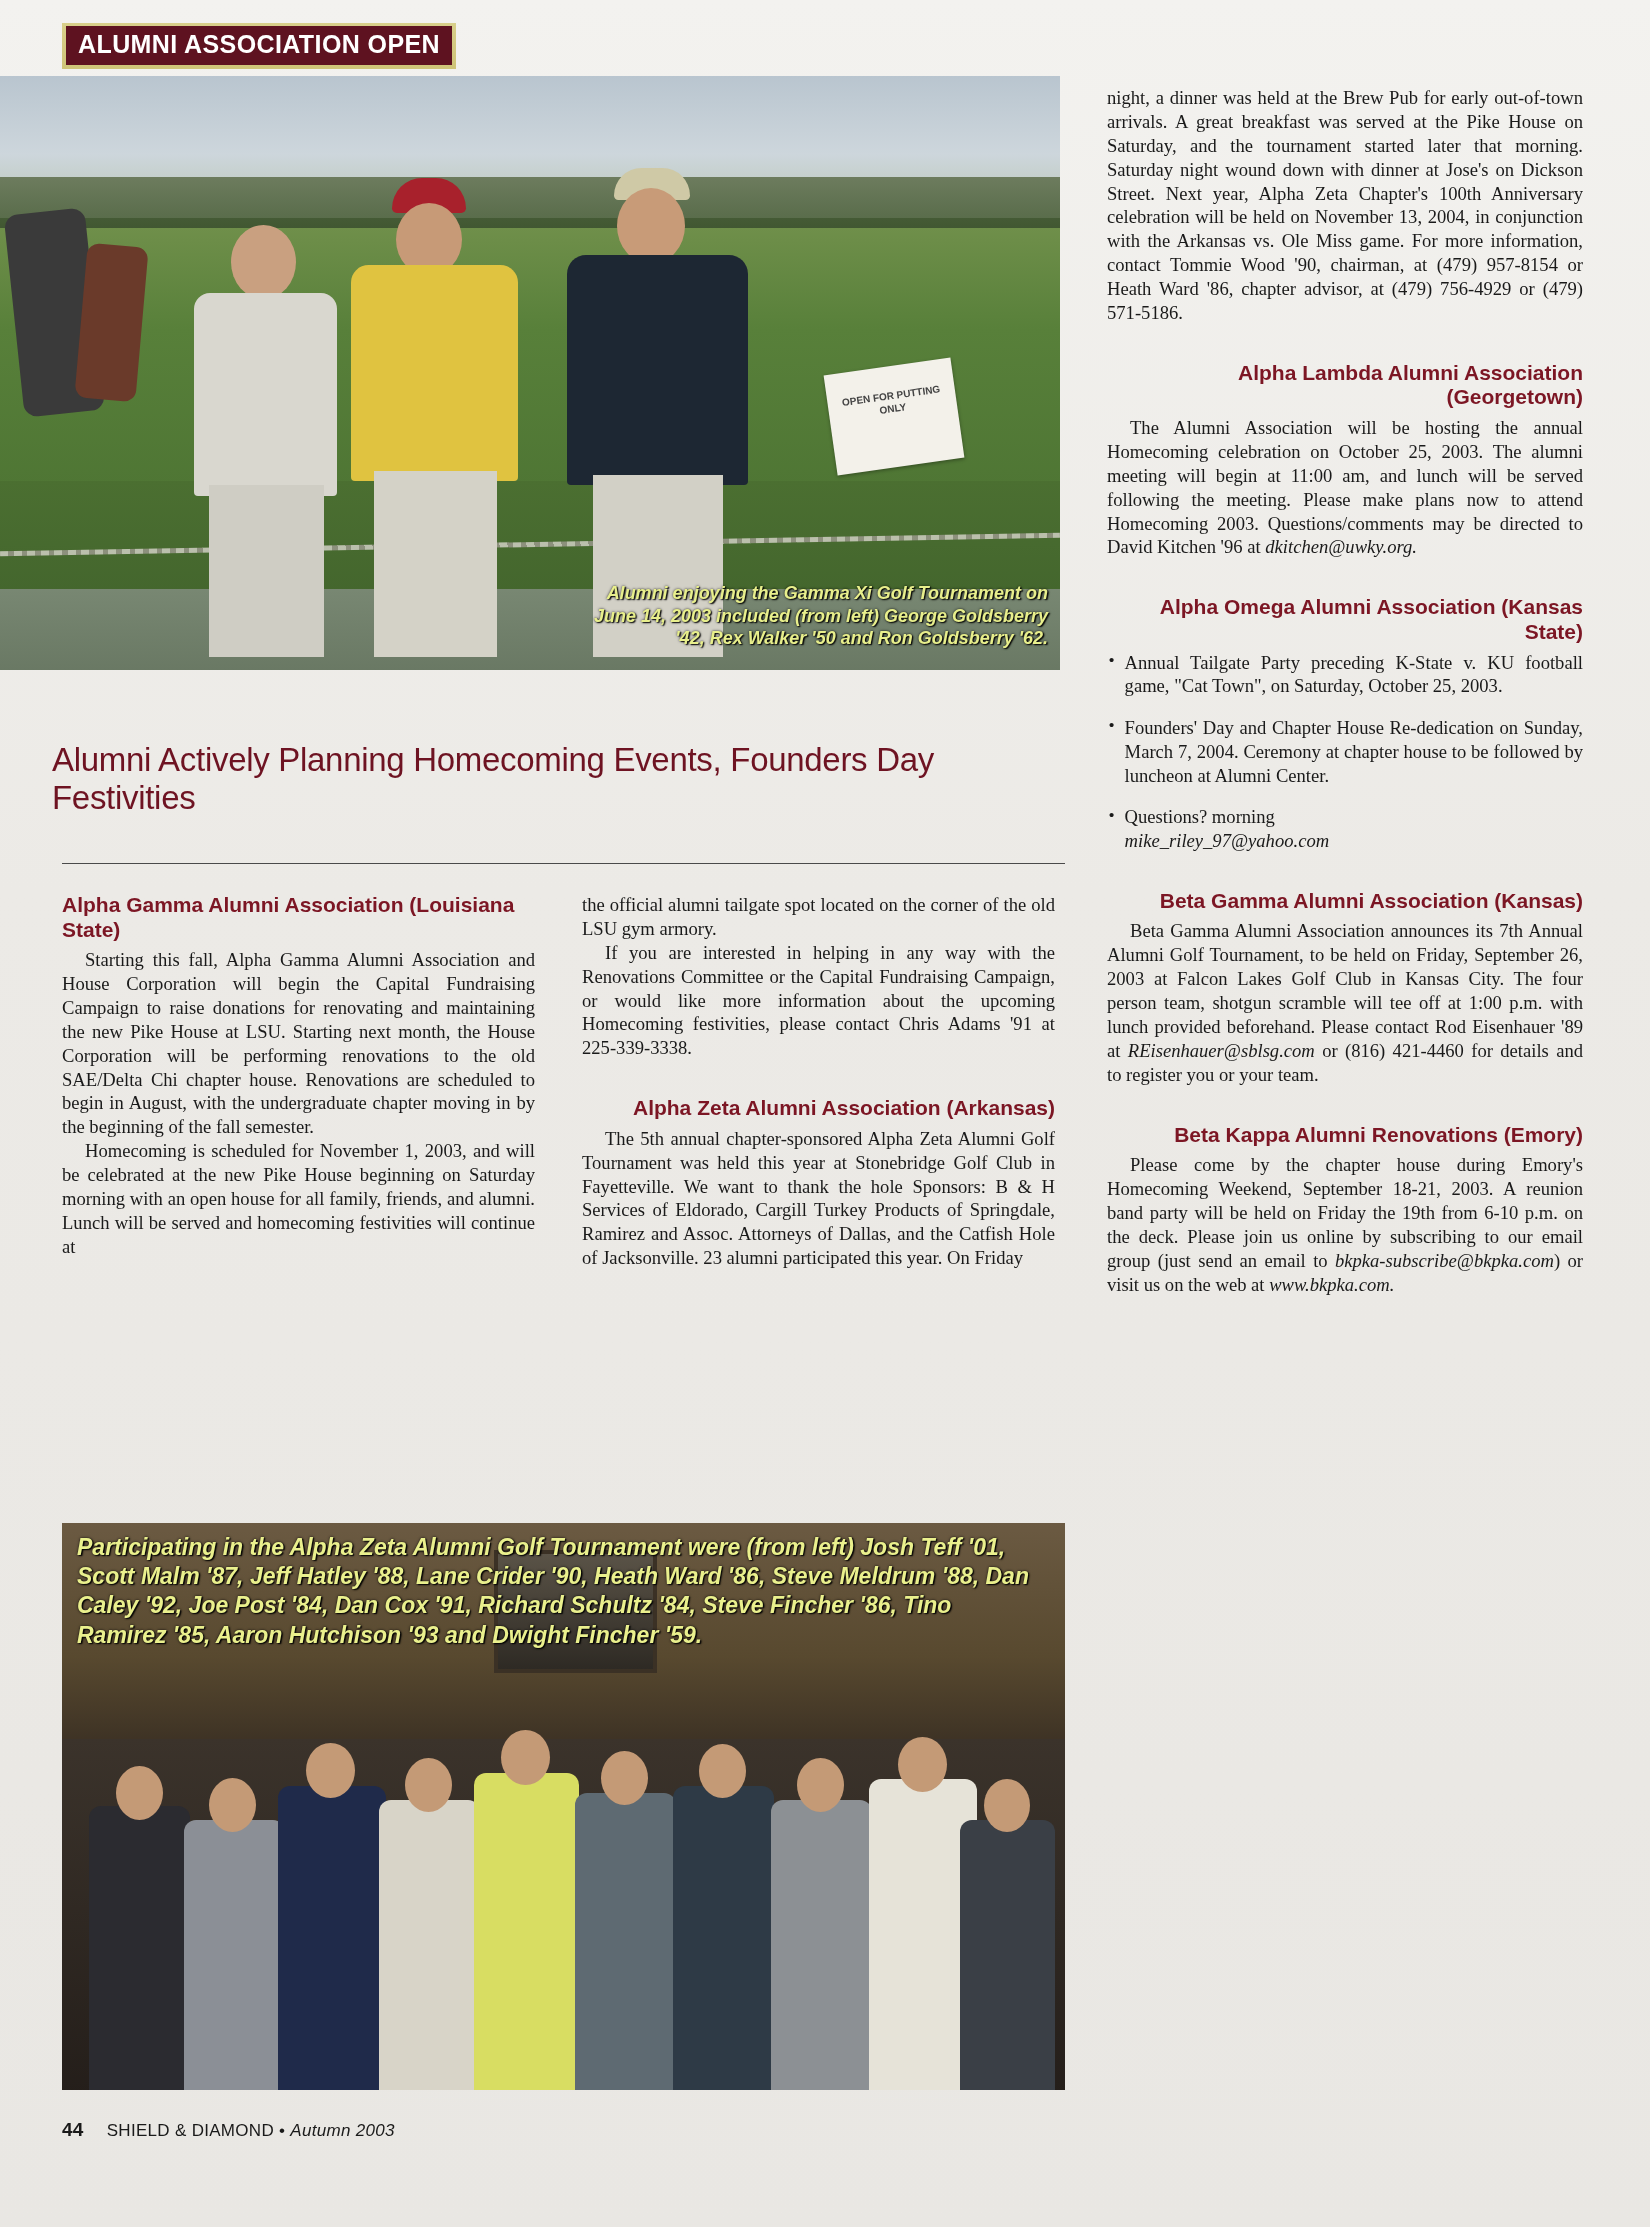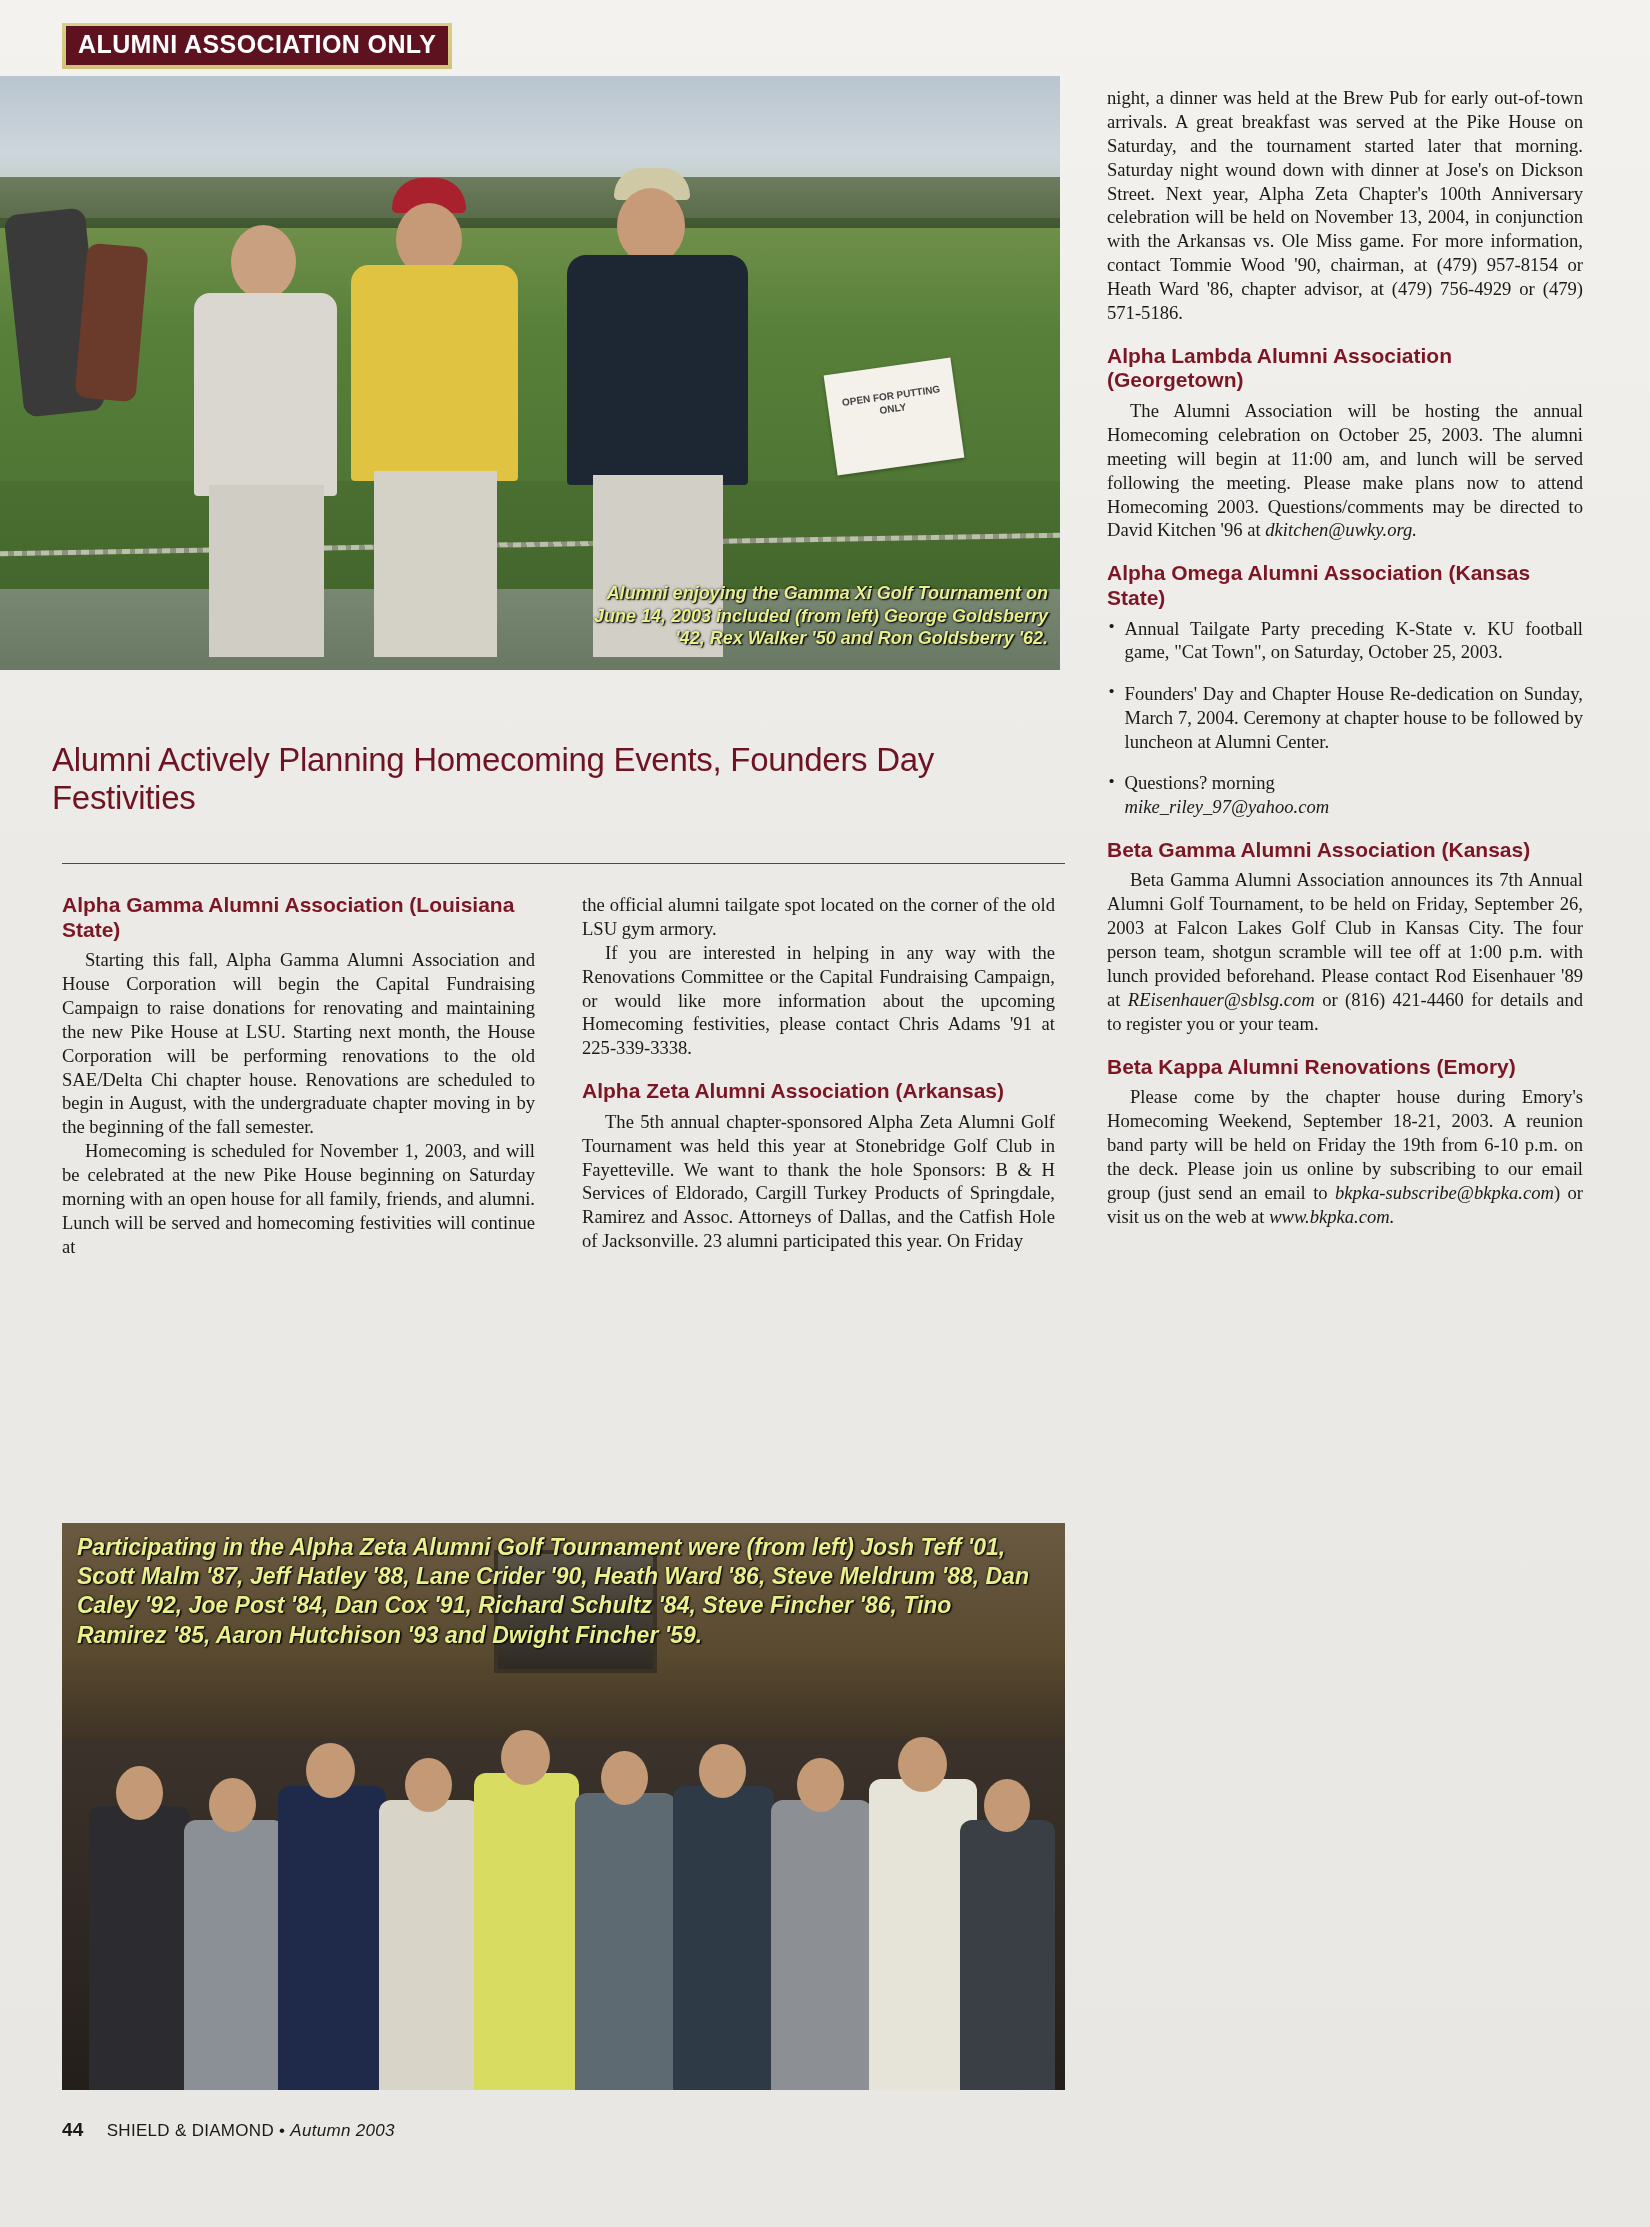--- a/index.html
+++ b/index.html
@@ -128,21 +128,21 @@
   .col3{ left:1107px; top:86px;  width:476px; }
   .sect-head{
     font-family:"Liberation Sans", sans-serif;
     font-weight:bold;
     color:#7c1624;
     font-size:21px;
     line-height:1.17;
     margin:0 0 6px 0;
     text-align:left;
   }
-  .sect-head.spaced{ margin-top:19px; }
+  .sect-head.spaced{ margin-top:36px;text-align:right; }
   p.body{ margin:0; text-indent:23px; }
   p.body.noind{ text-indent:0; }
   ul.bullets{ margin:0; padding:0; list-style:none; }
   ul.bullets li{
     position:relative; padding-left:17.6px; margin-bottom:17.6px;
     text-align:justify;
   }
   ul.bullets li:before{
     content:"\2022"; position:absolute; left:1.4px; top:-1.4px; font-size:17.6px; color:#1a1a1a;
   }
@@ -187,21 +187,21 @@
   }
   .footer .pg{ font-weight:bold; font-size:19px; margin-right:23px; }
   .footer .issue{ font-style:italic; }
 </style>
 </head>
 <body>
 
 <div class="page">
 
   <div class="kicker-wrap">
-    <div class="kicker">ALUMNI ASSOCIATION ONLY</div>
+    <div class="kicker">ALUMNI ASSOCIATION OPEN</div>
   </div>
 
   <div class="photo-top">
     <div class="sky"></div>
     <div class="treeline"></div>
     <div class="fairway"></div>
     <div class="fairway2"></div>
     <div class="path"></div>
     <div class="rope"></div>
     <div class="bag"></div>

